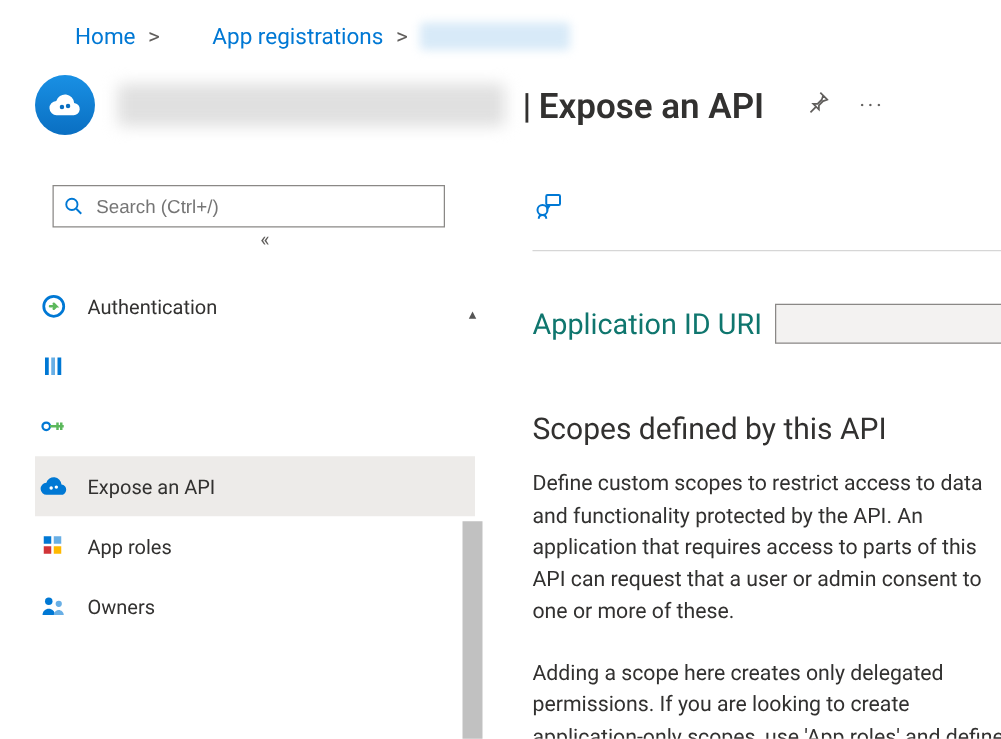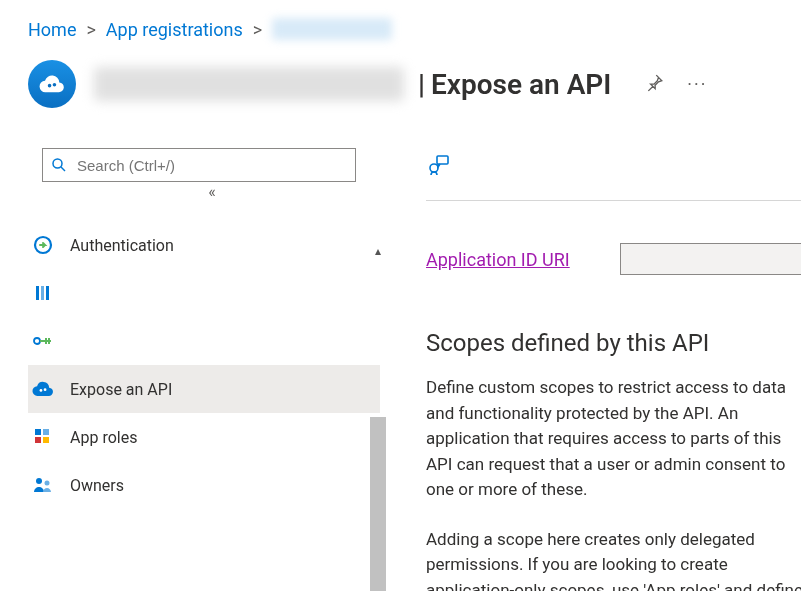--- a/index.html
+++ b/index.html
@@ -6,21 +6,21 @@
   body {
     margin: 0;
     font-family: "Segoe UI", -apple-system, BlinkMacSystemFont, Roboto, Arial, sans-serif;
     font-size: 14px;
     color: #323130;
     background: #fff;
     width: 801px;
     height: 591px;
     overflow: hidden;
   }
-  a { color: #0078d4; text-decoration: none; }
+  a { color: #0078d4; text-decoration: none; margin-left: 32px; }
   .page { padding: 18px 0 0 28px; }
 
   
   .breadcrumb { font-size: 18px; color: #0078d4; display: flex; align-items: center; gap: 10px; }
   .breadcrumb .sep { color: #605e5c; }
   .crumb-blur {
     display: inline-block; width: 120px; height: 22px;
     background: #d8eaf8; border-radius: 3px;
     filter: blur(4px); -webkit-filter: blur(4px);
   }
@@ -97,21 +97,21 @@
   
   .right { flex: 1; padding-left: 56px; }
   .feedback-row {
     display: flex; align-items: center; height: 34px;
     font-size: 18px; color: #323130;
   }
   .feedback-row svg { color: #0078d4; margin-right: 18px; }
   .hr { height: 1px; background: #d6d6d6; margin: 18px 0 0 0; }
 
   .field-row { display: flex; align-items: center; margin-top: 42px; }
-  .field-label { font-size: 18px; color: #a21caf; width: 194px; text-decoration: underline; }
+  .field-label { font-size: 23px; color: #0f766e; width: 194px; }
   .field-input {
     height: 32px; border: 1px solid #8a8886; background: #f3f2f1;
     flex: 1; min-width: 160px;
   }
 
   .section-heading { font-size: 24px; font-weight: 400; margin-top: 54px; }
   .body-text { font-size: 17px; color: #323130; line-height: 1.5; margin-top: 18px; }
   .body-text.second { margin-top: 24px; }
 
 </style>

